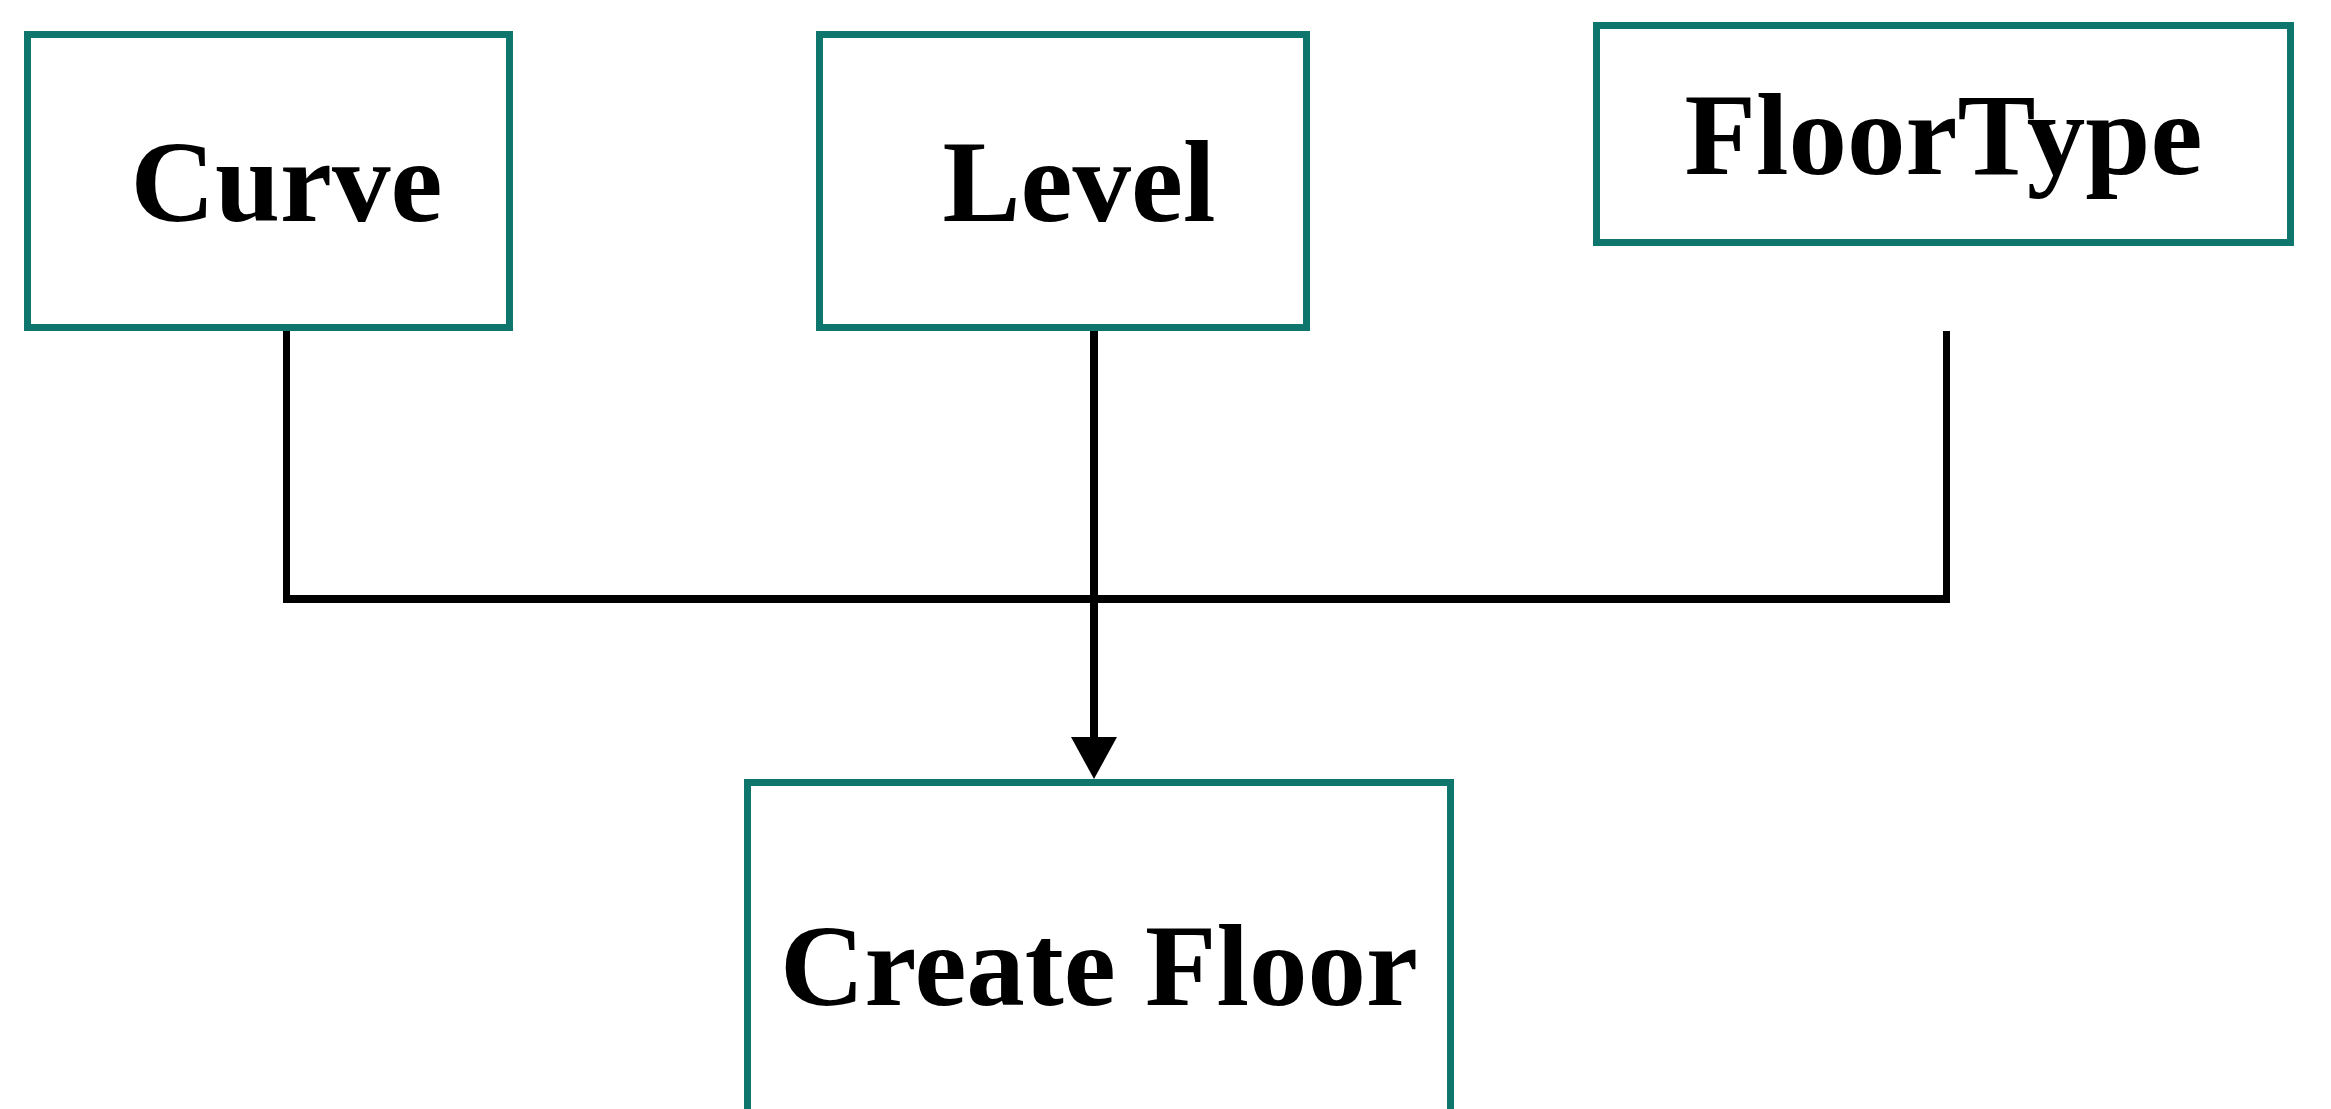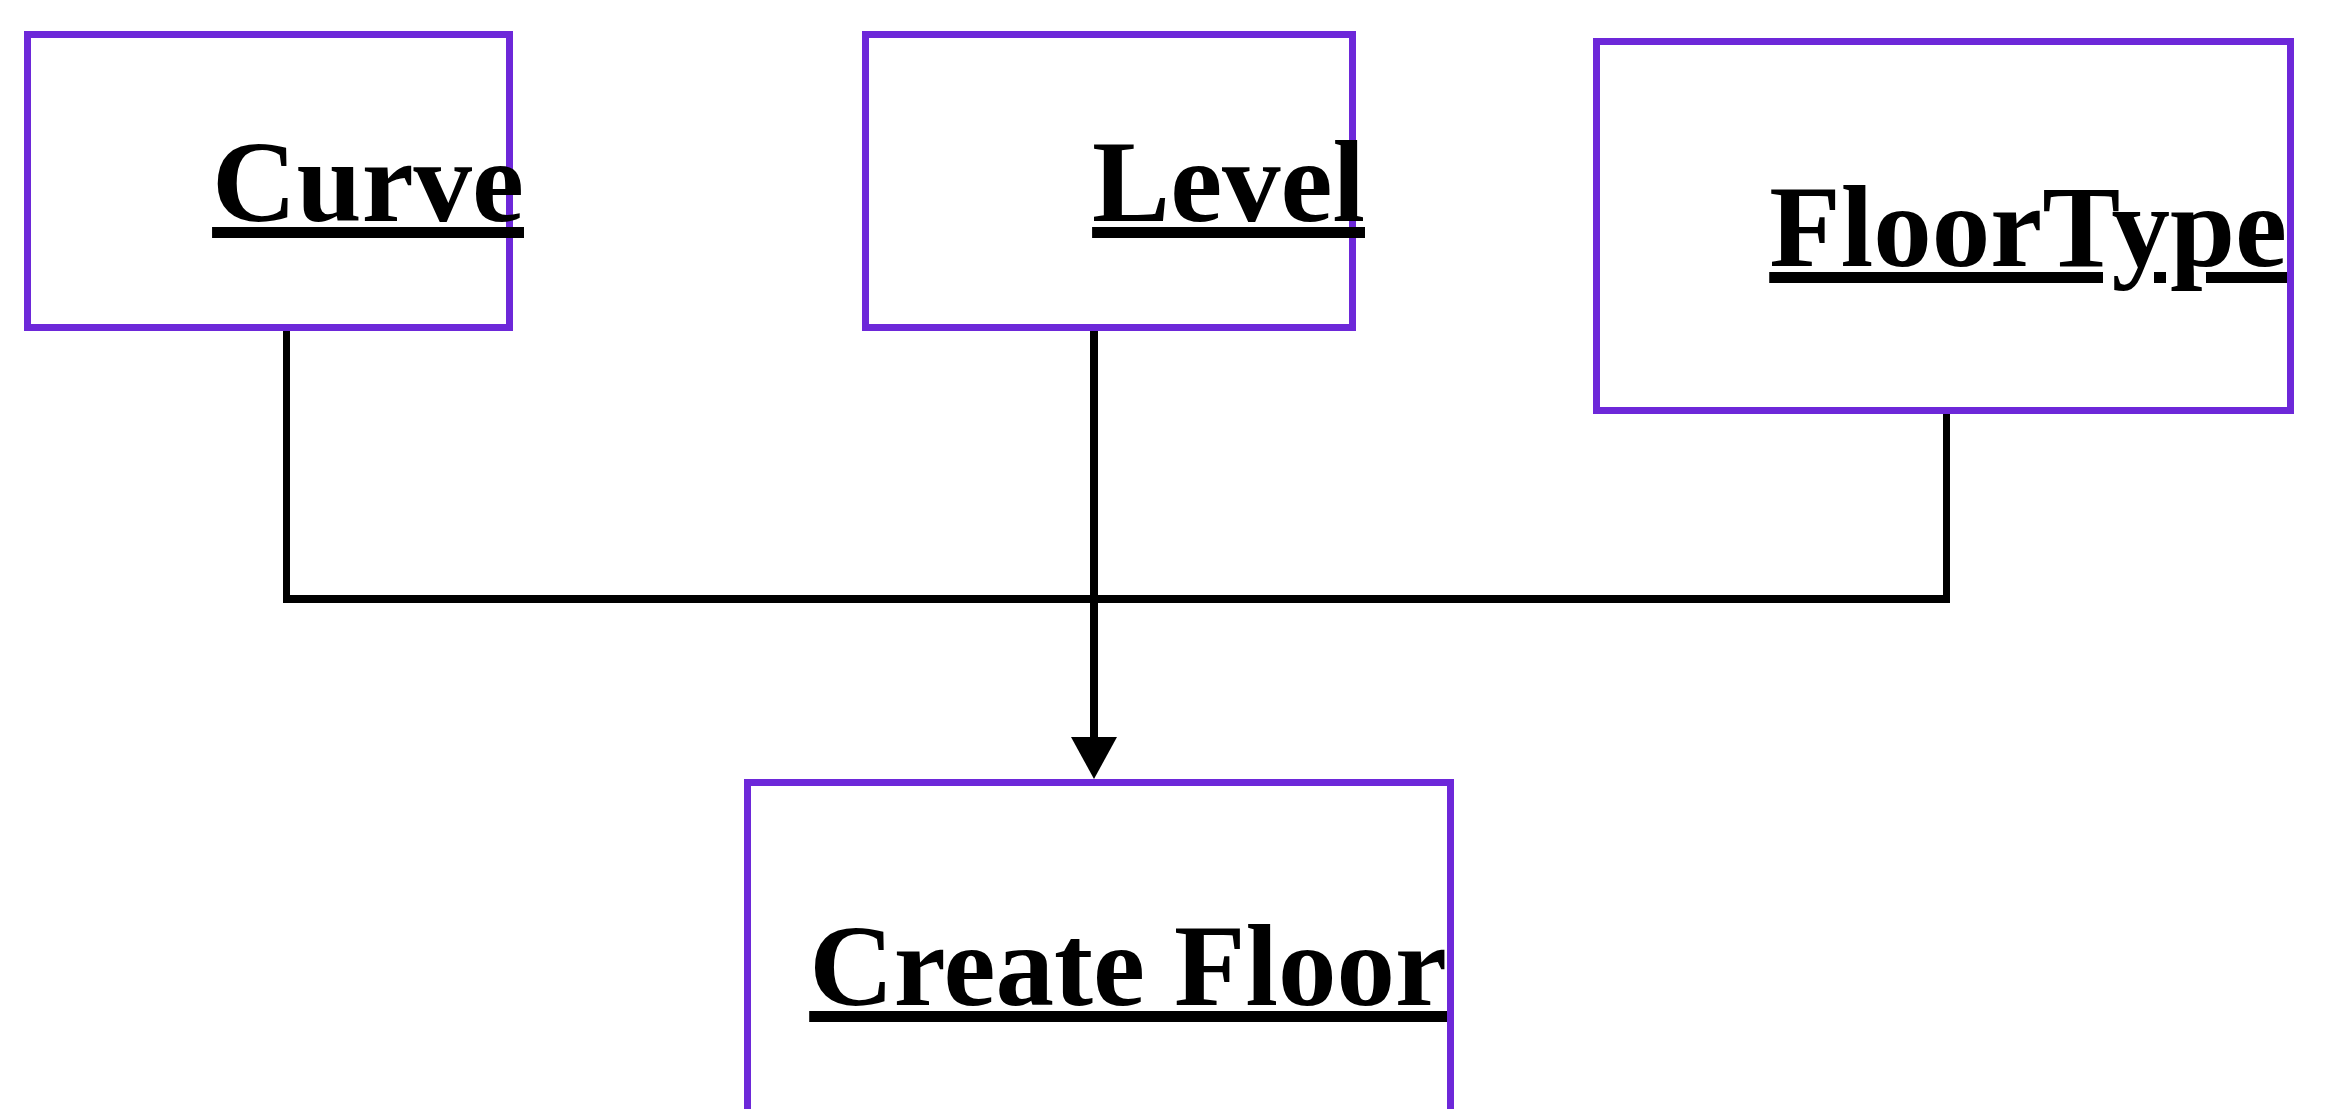--- a/index.html
+++ b/index.html
@@ -11,40 +11,39 @@
     position: relative;
     width: 2331px;
     height: 1109px;
     background: #ffffff;
     overflow: hidden;
     font-family: "Liberation Serif", serif;
   }
   .node {
     position: absolute;
     box-sizing: border-box;
-    border: 7px solid #6d28d9;
+    border: 7px solid #0f766e;
     background: #ffffff;
     display: flex;
     align-items: center;
-    justify-content: flex-end;
-    text-decoration: underline;
+    justify-content: center;
   }
   .node .label {
     font-weight: bold;
     font-size: 117px;
     color: #000000;
     white-space: nowrap;
     line-height: 1;
   }
   
   .node-curve  { left: 24px;   top: 31px;  width: 489px; height: 300px; }
   .node-curve .label { transform: translateX(18px); }
-  .node-level  { left: 862px;  top: 31px;  width: 494px; height: 300px; }
+  .node-level  { left: 816px;  top: 31px;  width: 494px; height: 300px; }
   .node-level .label { transform: translateX(16px); }
-  .node-floortype { left: 1593px; top: 38px; width: 701px; height: 376px; }
+  .node-floortype { left: 1593px; top: 22px; width: 701px; height: 224px; }
   .node-createfloor { left: 744px; top: 779px; width: 710px; height: 373px; }
 
   .edge {
     position: absolute;
     background: #000000;
   }
   .edge-curve-drop     { left: 283px;  top: 331px; width: 7px;    height: 272px; }
   .edge-level-shaft    { left: 1090px; top: 331px; width: 8px;    height: 414px; }
   .edge-floortype-drop { left: 1943px; top: 331px; width: 7px;    height: 272px; }
   .edge-merge-bar      { left: 283px;  top: 595px; width: 1667px; height: 8px; }

